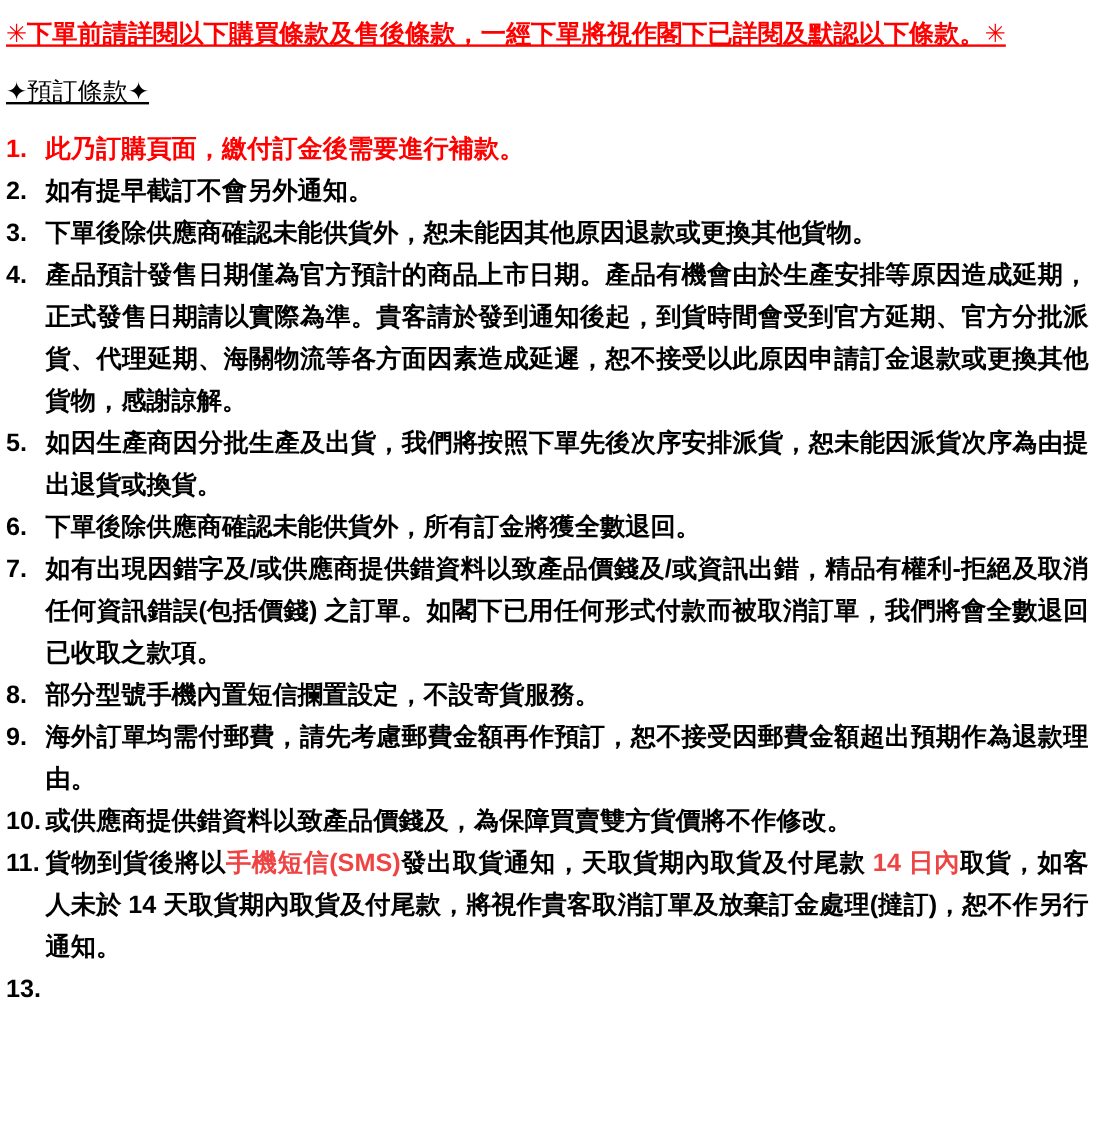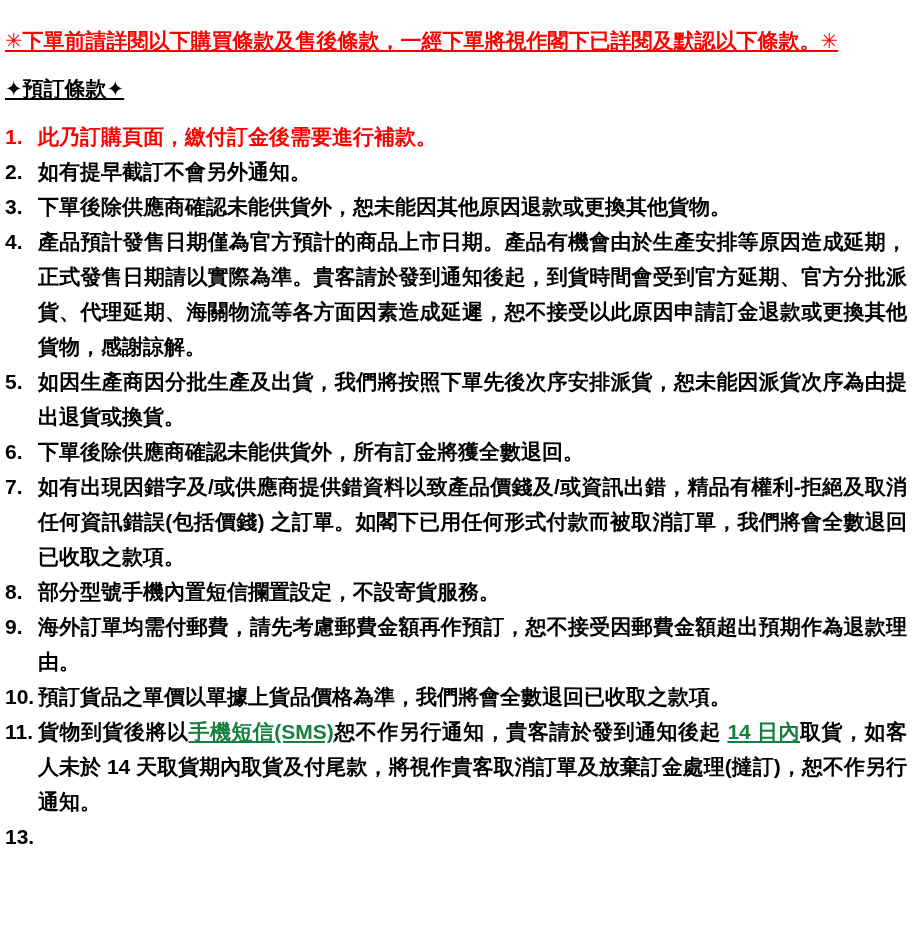--- a/index.html
+++ b/index.html
@@ -13,28 +13,28 @@
     box-sizing: border-box;
     padding: 11px 6px 6px 5px;
     background: #ffffff;
     font-family: "Liberation Sans", "DejaVu Sans", sans-serif;
     font-weight: bold;
     font-size: 21px;
     line-height: 35px;
     color: #000000;
   }
   .notice {
-    margin: 12px 0 13px 0;
+    margin: 0 0 13px 0;
     color: #ff0000;
     text-decoration: underline;
   }
   .section-title {
     margin: 0 0 13px 0;
     font-size: 21px;
-    font-weight: bold;
+    font-weight: normal;
     text-decoration: underline;
   }
   .terms {
     margin: 0;
     padding: 0;
   }
   .term {
     display: flex;
     align-items: flex-start;
   }
@@ -43,22 +43,21 @@
     text-align: left;
   }
   .term-text {
     flex: 1 1 auto;
     text-align: justify;
   }
   .term-red {
     color: #ff0000;
   }
   .em-red {
-    color: #15803d;
-    text-decoration: underline;
+    color: #ef4444;
   }
 </style>
 </head>
 <body>
 
 <div class="page">
   <p class="notice">✳下單前請詳閱以下購買條款及售後條款，一經下單將視作閣下已詳閱及默認以下條款。✳</p>
 
   <h2 class="section-title">✦預訂條款✦</h2>
 
@@ -94,24 +93,24 @@
       <div class="term">
         <span class="term-num">8.</span>
         <div class="term-text"><span>部分型號手機內置短信攔置設定，不設寄貨服務。</span></div>
       </div>
       <div class="term">
         <span class="term-num">9.</span>
         <div class="term-text"><span>海外訂單均需付郵費，請先考慮郵費金額再作預訂，恕不接受因郵費金額超出預期作為退款理由。</span></div>
       </div>
       <div class="term">
         <span class="term-num">10.</span>
-        <div class="term-text"><span>預訂貨品之單價以單據上貨品價格為準，我們將會全數退回已收取之款項。</span></div>
+        <div class="term-text"><span>或供應商提供錯資料以致產品價錢及，為保障買賣雙方貨價將不作修改。</span></div>
       </div>
       <div class="term">
         <span class="term-num">11.</span>
-        <div class="term-text"><span>貨物到貨後將以</span><span class="em-red">手機短信(SMS)</span><span>恕不作另行通知，貴客請於發到通知後起 </span><span class="em-red">14 日內</span><span>取貨，如客人未於 14 天取貨期內取貨及付尾款，將視作貴客取消訂單及放棄訂金處理(撻訂)，恕不作另行通知。</span></div>
+        <div class="term-text"><span>貨物到貨後將以</span><span class="em-red">手機短信(SMS)</span><span>發出取貨通知，天取貨期內取貨及付尾款 </span><span class="em-red">14 日內</span><span>取貨，如客人未於 14 天取貨期內取貨及付尾款，將視作貴客取消訂單及放棄訂金處理(撻訂)，恕不作另行通知。</span></div>
       </div>
       <div class="term">
         <span class="term-num">13.</span>
         <div class="term-text"></div>
       </div>
     </div>
 </div>
 
 </body></html>

